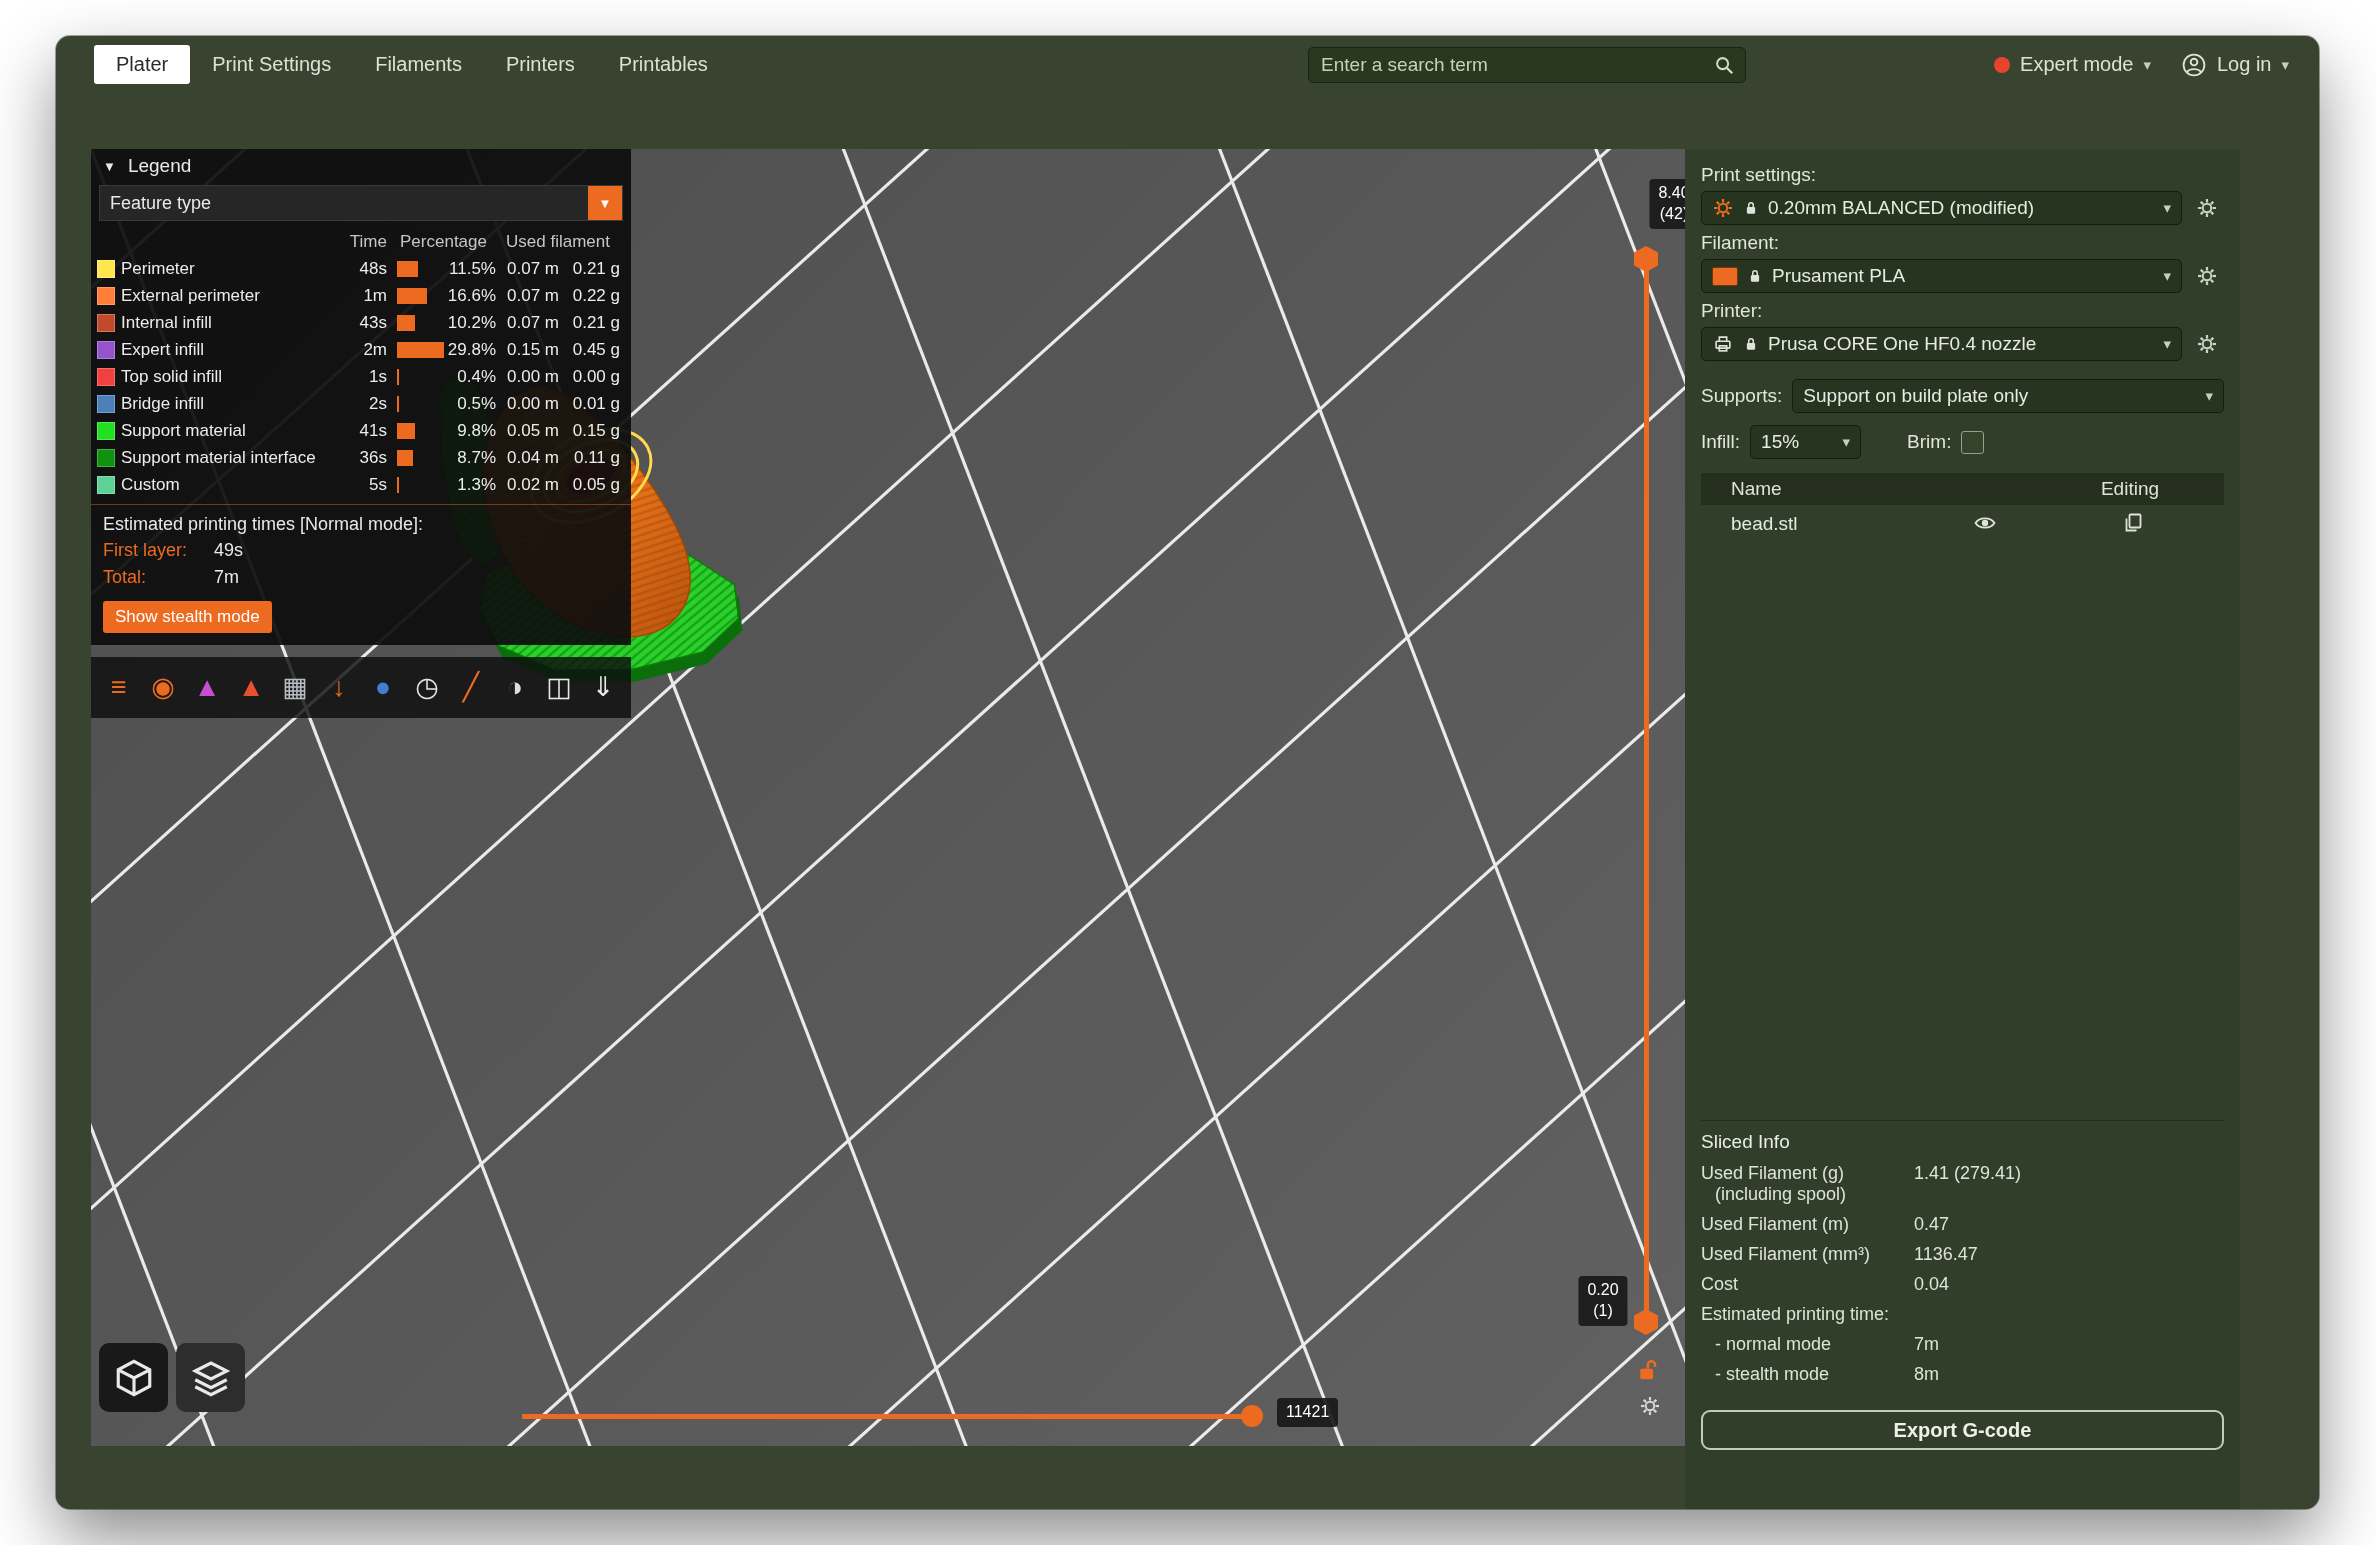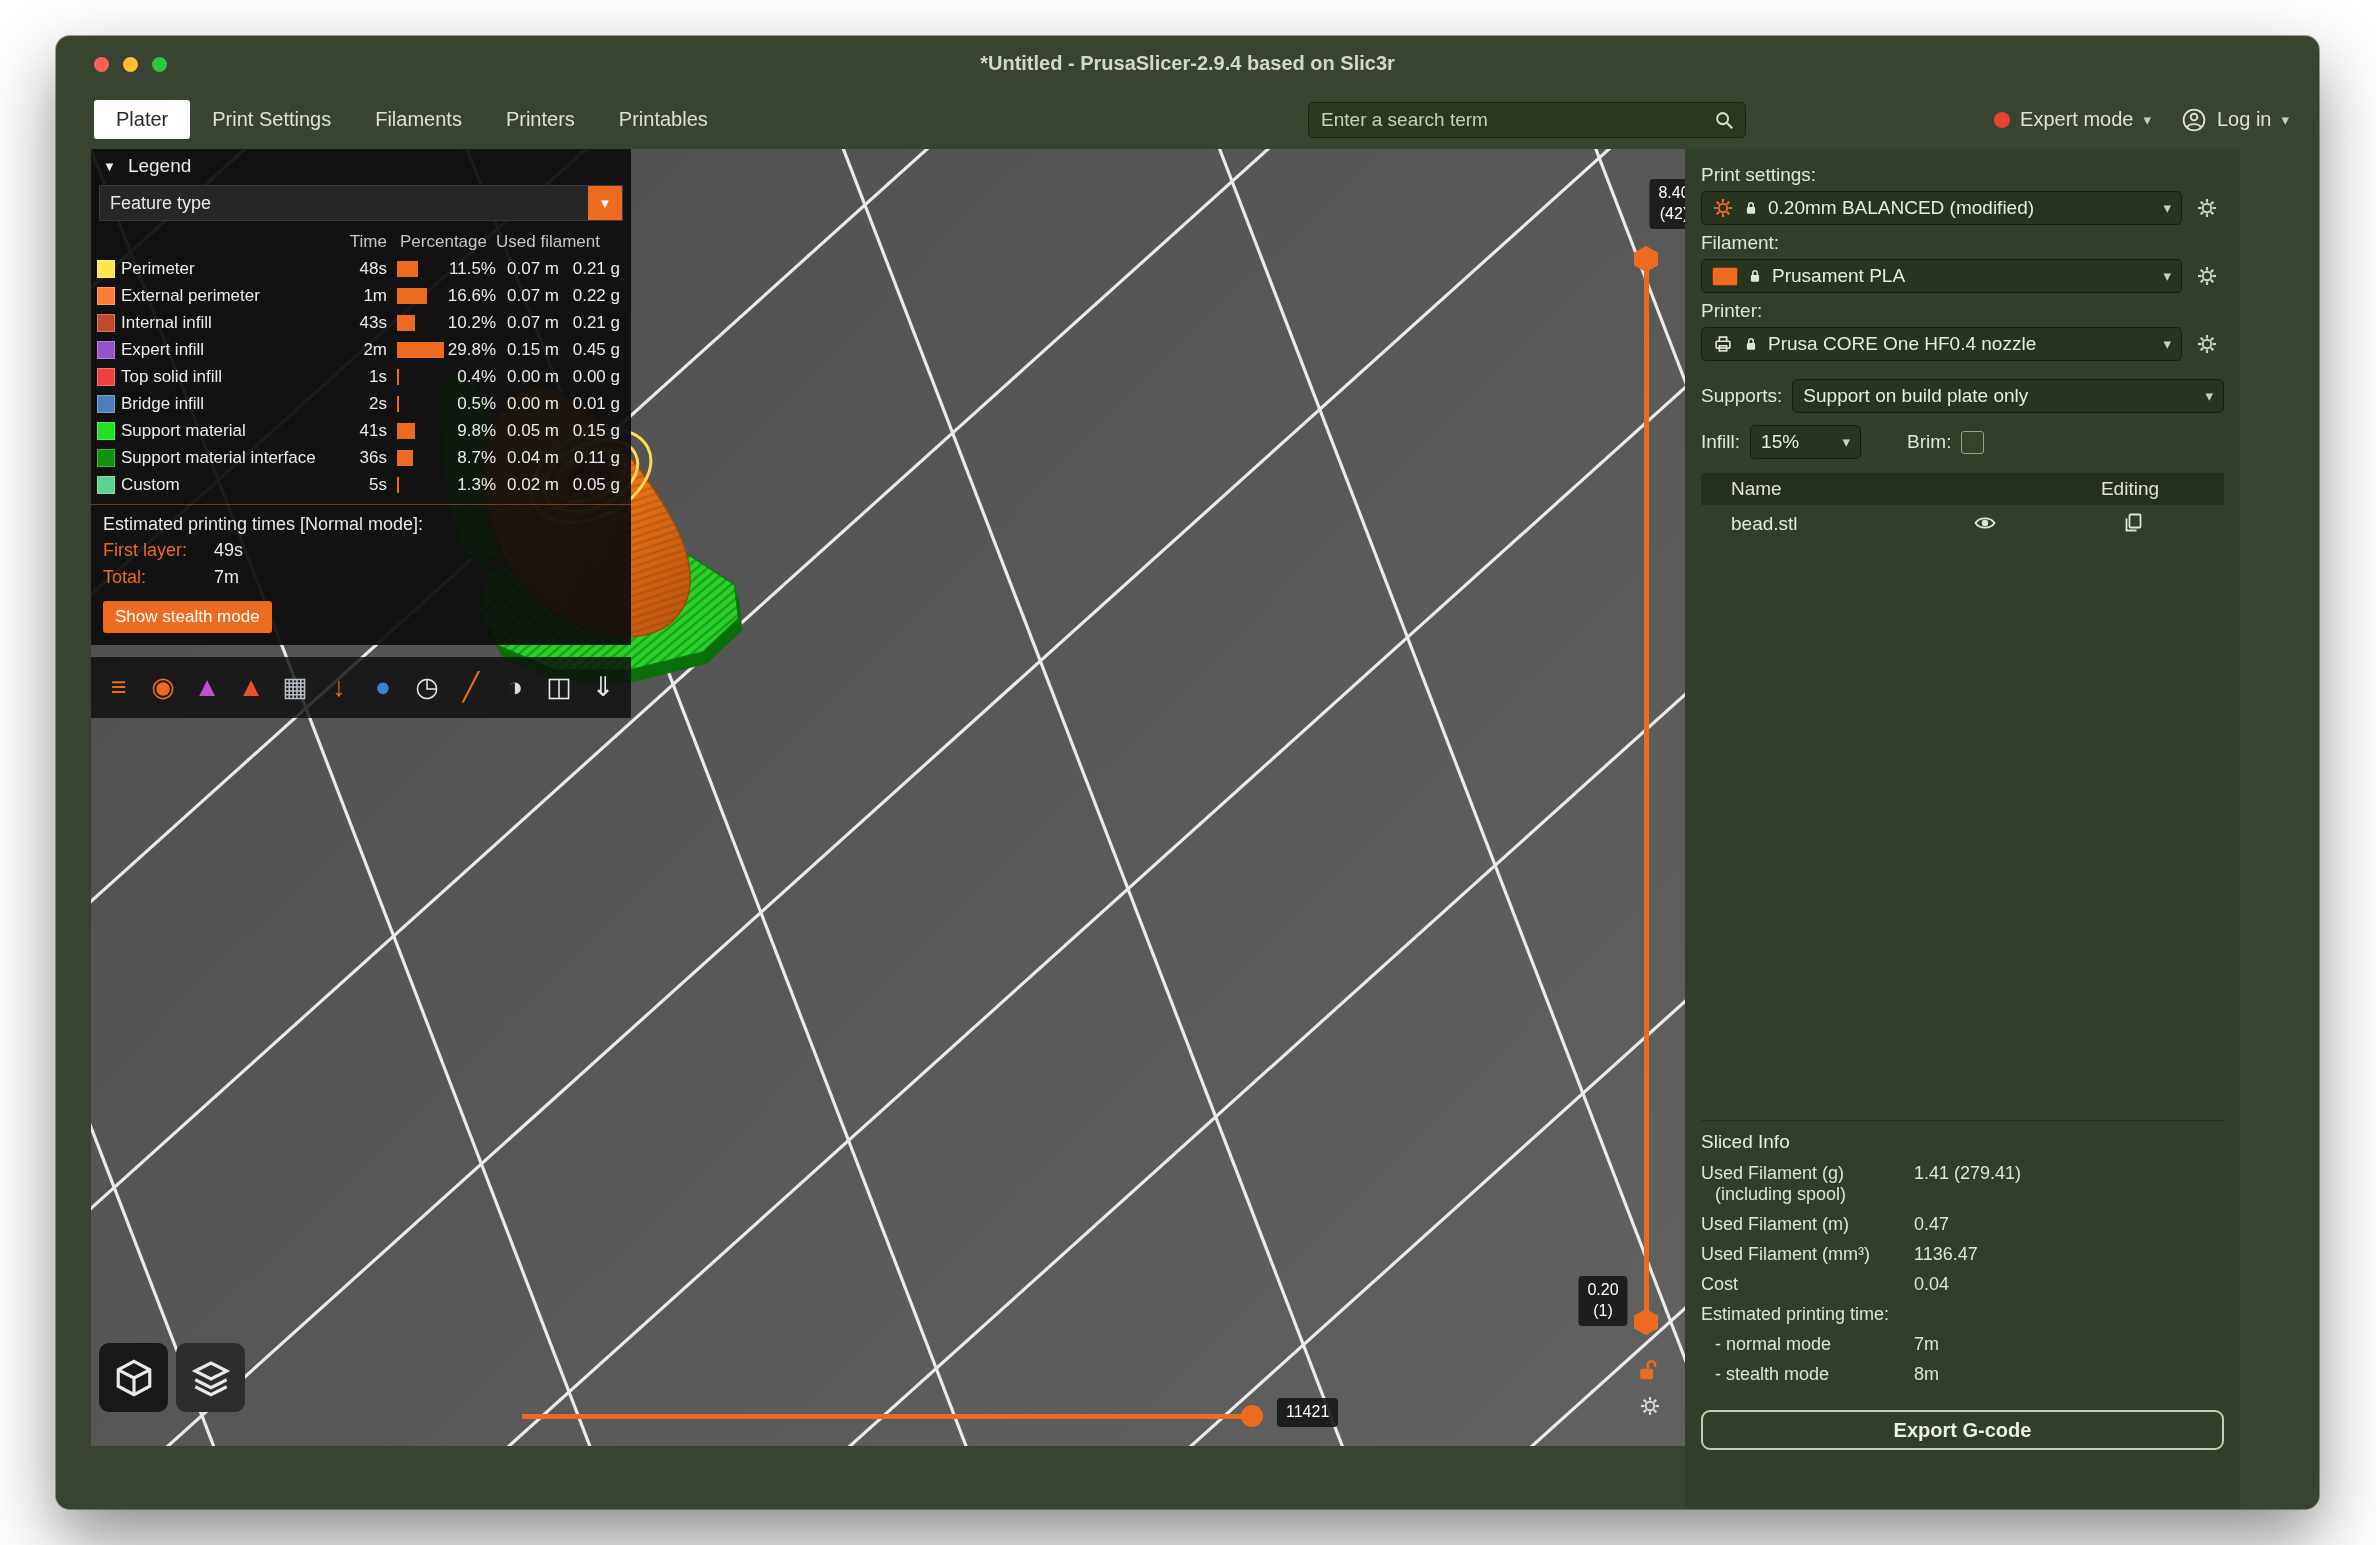--- a/index.html
+++ b/index.html
@@ -42,21 +42,21 @@
              font-size:13px;border:none;}
   .lg-grid{display:grid;grid-template-columns:24px 222px 48px 105px 63px 61px;align-items:center;padding:0 6px;}
   .lg-colhead{height:26px;font-size:17px;color:#c6c6c6;}
   .lg-row{height:27px;font-size:17px;color:#ececec;}
   .sw{width:18px;height:18px;border:1px solid rgba(255,255,255,.25);box-sizing:border-box;}
   .lg-time{text-align:right;padding-right:4px;}
   .lg-pct{display:flex;align-items:center;height:100%;padding-left:6px;box-sizing:border-box;}
   .lg-pct .bar{display:block;height:16px;background:#ED6B21;margin-right:auto;}
   .lg-pct .pt{margin-left:4px;text-align:right;}
   .lg-len,.lg-wt{text-align:right;}
-  .span2{grid-column:5/7;text-align:left;}
+  .span2{grid-column:5/7;text-align:center;}
   .ctr{text-align:center;}
   .lg-times{border-top:1px solid rgba(205,85,45,.55);margin-top:6px;padding:9px 12px 2px;font-size:18px;}
   .lg-kv{display:flex;padding:3px 12px;font-size:18px;}
   .lg-kv .k{color:#ED6B21;width:111px;}
   .stealth{margin:10px 12px 4px;background:#ED6B21;color:#fff;border:none;border-radius:3px;
            padding:6px 12px;font-size:17px;font-family:inherit;align-self:flex-start;width:fit-content;}
   .pt-strip{height:61px;background:rgba(13,13,13,0.82);display:flex;align-items:center;
             justify-content:space-around;padding:0 6px;}
   .pt-btn{width:38px;height:48px;background:transparent;border:none;display:flex;align-items:center;justify-content:center;}
   .pt-glyph{font-size:27px;line-height:1;}
@@ -171,28 +171,20 @@
       <path d="M3,8 L12,3.5 L21,8 L12,12.5 Z" fill="none" stroke="currentColor" stroke-width="1.8"></path>
       <path d="M3,13 L12,17.5 L21,13" fill="none" stroke="currentColor" stroke-width="1.8"></path>
       <path d="M3,17 L12,21.5 L21,17" fill="none" stroke="currentColor" stroke-width="1.8"></path>
     </symbol>
   </defs>
 </svg>
 
 <div class="stage">
   <div class="window">
 
-    <div class="titlebar">
-      <div class="lights">
-        <span class="light" style="background: rgb(255, 95, 87);"></span>
-        <span class="light" style="background: rgb(254, 188, 46);"></span>
-        <span class="light" style="background: rgb(40, 200, 64);"></span>
-      </div>
-      <div class="title">*Untitled - PrusaSlicer-2.9.4 based on Slic3r</div>
-    </div>
 
     <div class="tabbar">
       <button class="tab active">Plater</button>
       <button class="tab">Print Settings</button>
       <button class="tab">Filaments</button>
       <button class="tab">Printers</button>
       <button class="tab">Printables</button>
       <div class="search">
         <input type="text" placeholder="Enter a search term" style="">
         <svg class="ci" style="color:#d4d9cc" viewBox="0 0 22 22" width="22" height="22">

